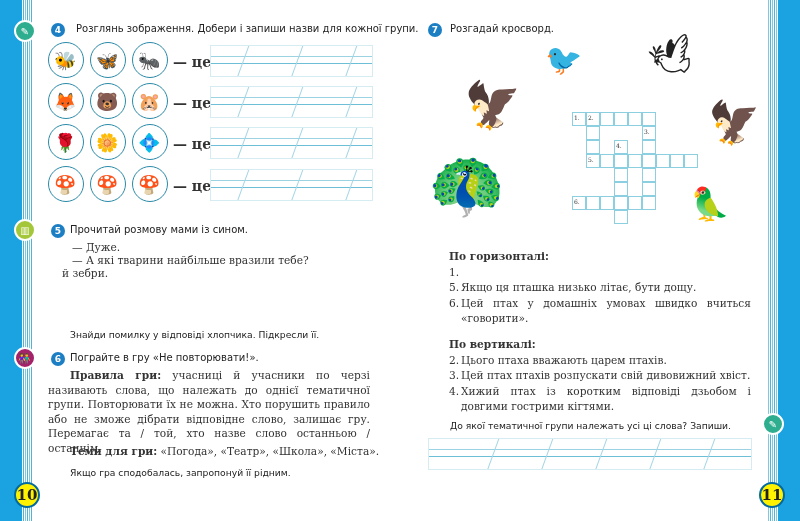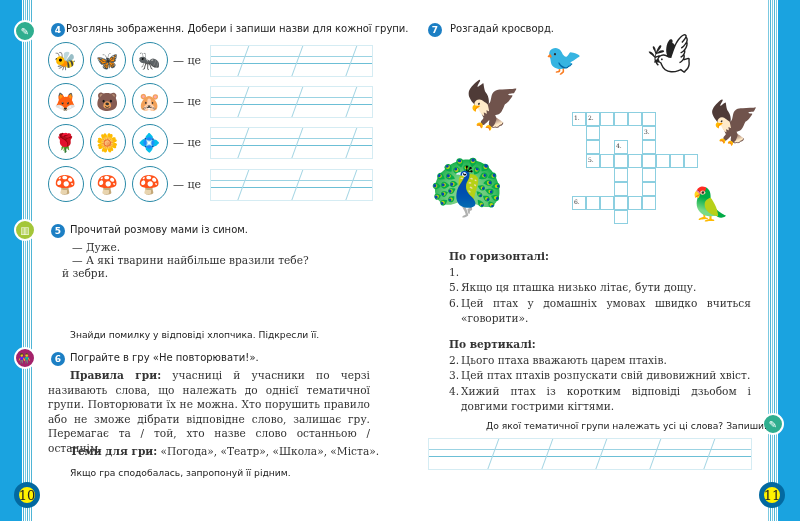--- a/index.html
+++ b/index.html
@@ -12,29 +12,29 @@
   .margin-right { position: absolute; right: 0; top: 0; width: 22px; height: 521px; background: #1aa3e0; }
   .stripes-right { position: absolute; right: 22px; top: 0; width: 10px; height: 521px;
     background: repeating-linear-gradient(90deg, #7cc9e0 0 1px, #fff 1px 2px, #4fb5d6 2px 3px, #fff 3px 4px); }
 
   .side-icon { position: absolute; width: 22px; height: 22px; border-radius: 50%; border: 2px solid #fff;
     display: flex; align-items: center; justify-content: center; color: #fff; font-size: 10px; }
   .pen-icon { background: #2fae8f; }
   .book-icon { background: #a4c639; }
   .kids-icon { background: #a4226a; }
   .page-num { position: absolute; width: 26px; height: 26px; border-radius: 50%; background: #fff200;
-    border: 5px solid #0369a1; font-family: "DejaVu Serif", serif; font-weight: normal; font-size: 13px;
+    border: 2px solid #0369a1; font-family: "DejaVu Serif", serif; font-weight: bold; font-size: 15px;
     display: flex; align-items: center; justify-content: center; color: #222; }
 
   .task-num { position: absolute; width: 14px; height: 14px; border-radius: 50%; background: #1c7fc4; color: #fff;
     font-size: 9px; font-weight: bold; display: flex; align-items: center; justify-content: center; }
   .task-title { position: absolute; font-size: 10px; color: #222; white-space: nowrap; }
   .circle { position: absolute; width: 36px; height: 36px; border-radius: 50%; border: 1.5px solid #2a8aa8;
     background: #fff; display: flex; align-items: center; justify-content: center; font-size: 18px; }
-  .dash-ce { position: absolute; font-family: "DejaVu Serif", serif; font-size: 11px; font-weight: normal; color: #333; }
+  .dash-ce { position: absolute; font-family: "DejaVu Serif", serif; font-size: 14px; font-weight: bold; color: #333; }
 
   .lines { position: absolute; border: 1px solid #d5ecf3; overflow: hidden; }
   .lines .l1 { position: absolute; left: 0; right: 0; top: 33%; height: 1px; background: #9bd3e3; }
   .lines .l2 { position: absolute; left: 0; right: 0; top: 58%; height: 1px; background: #6cbfd6; }
   .lines .slant { position: absolute; top: -2px; width: 1px; height: 40px; background: #a6d6e4; transform: rotate(20deg); transform-origin: top; }
 
   .body-text { position: absolute; font-family: "DejaVu Serif", serif; font-size: 10.6px; line-height: 13px; color: #333; }
   .instr { position: absolute; font-size: 9.2px; color: #222; white-space: nowrap; }
 
   .cell { position: absolute; width: 14px; height: 14px; border: 1px solid #8ccfe0; background: #fff;
@@ -52,21 +52,21 @@
 
 <div class="side-icon pen-icon" style="left:14px;top:20px;">✎</div>
 <div class="side-icon book-icon" style="left:14px;top:219px;">▥</div>
 <div class="side-icon kids-icon" style="left:14px;top:347px;">👫</div>
 <div class="page-num" style="left:14px;top:482px;">10</div>
 
 <div class="side-icon pen-icon" style="left:762px;top:413px;">✎</div>
 <div class="page-num" style="left:759px;top:482px;">11</div>
 
 <div class="task-num" style="left:51px;top:23px;">4</div>
-<div class="task-title" style="left:66px;top:23px;">Розглянь зображення. Добери і запиши назви для кожної групи.</div>
+<div class="task-title" style="left:76px;top:23px;">Розглянь зображення. Добери і запиши назви для кожної групи.</div>
 
 <div id="task4-rows">
     <div class="circle" style="left: 48px; top: 42px;">🐝</div>
     <div class="circle" style="left: 90px; top: 42px;">🦋</div>
     <div class="circle" style="left: 132px; top: 42px;">🐜</div>
     <div class="dash-ce" style="left: 173px; top: 54px;">— це</div>
     <div class="lines" style="left: 210px; top: 45px; width: 163px; height: 32px;">
       <div class="l1"></div>
       <div class="l2"></div>
       <div class="slant" style="left:38px"></div>
@@ -196,21 +196,21 @@
       <div style="display: flex;">
         <span style="width: 12px; flex: 0 0 12px;">3.</span>
         <span style="text-align: justify;">Цей птах птахів розпускати свій дивовижний хвіст.</span>
       </div>
       <div style="display: flex;">
         <span style="width: 12px; flex: 0 0 12px;">4.</span>
         <span style="text-align: justify;">Хижий птах із коротким відповіді дзьобом і довгими гострими кігтями.</span>
       </div>
     </div>
 </div>
-<div class="instr" style="left:450px;top:420px;margin-left:36px;">До якої тематичної групи належать усі ці слова? Запиши.</div>
+<div class="instr" style="left:450px;top:420px;">До якої тематичної групи належать усі ці слова? Запиши.</div>
 
 <div class="lines" style="left:428px;top:438px;width:324px;height:32px;">
   <div class="l1"></div>
     <div class="l2"></div>
   <div class="slant" style="left:70px"></div>
     <div class="slant" style="left:124px"></div>
   <div class="slant" style="left:178px"></div>
     <div class="slant" style="left:232px"></div>
   <div class="slant" style="left:286px"></div>
 </div>

